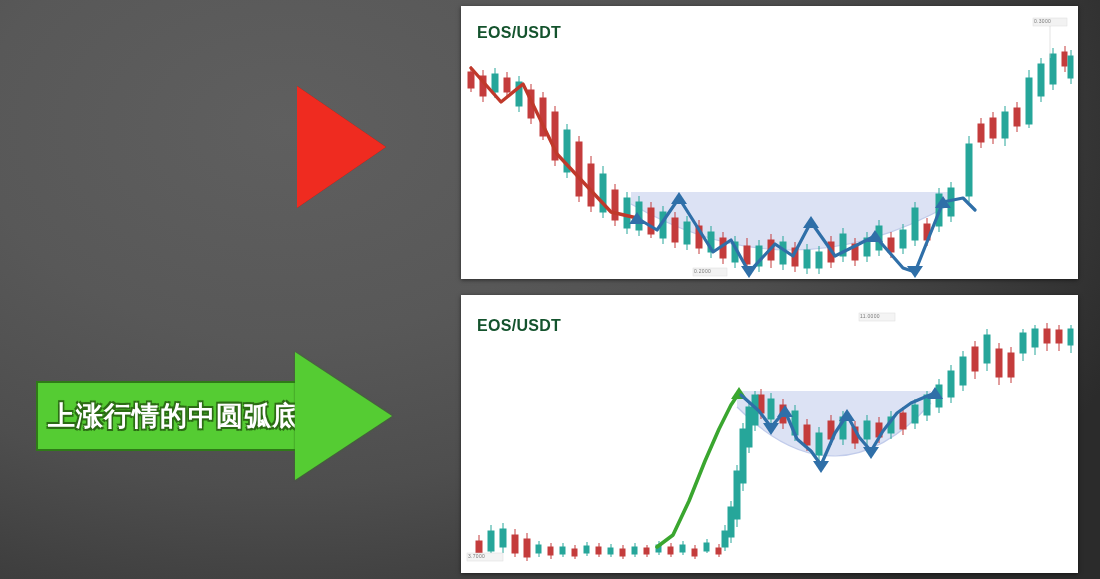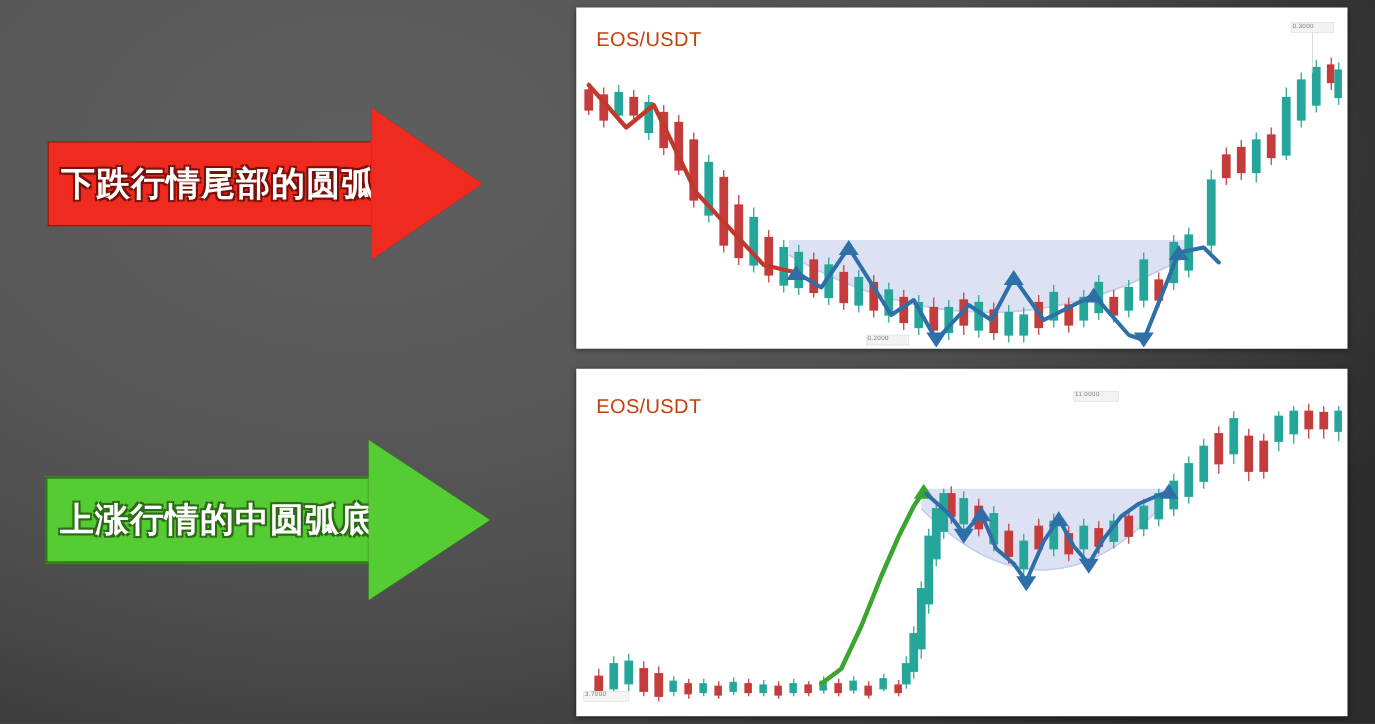--- a/index.html
+++ b/index.html
@@ -71,38 +71,35 @@
   .panel{
     position:absolute;background:#ffffff;
     box-shadow:0 1px 4px rgba(0,0,0,.55);
     overflow:hidden;
   }
   #panel-top{left:461px;top:6px;width:617px;height:273px;}
   #panel-bottom{left:461px;top:295px;width:617px;height:278px;}
   .panel svg{display:block;width:100%;height:100%;}
   .chart-title{
     position:absolute;left:16px;top:18px;
-    font-size:16px;font-weight:400;color:#c2410c;
+    font-size:16px;font-weight:700;color:#14532d;
     letter-spacing:.3px;
   }
   #panel-bottom .chart-title{top:22px;}
   .pricetag{
     position:absolute;font-size:5px;color:#7a7a7a;
     letter-spacing:.3px;white-space:nowrap;
   }
 </style>
 </head>
 <body>
 
 <div class="stage">
 
   <div class="arrow" id="arrow-down">
-    <div class="shaft">
-      <span class="label">下跌行情尾部的圆弧底</span>
-    </div>
     <div class="head"></div>
   </div>
 
   <div class="arrow" id="arrow-up">
     <div class="shaft">
       <span class="label">上涨行情的中圆弧底</span>
     </div>
     <div class="head"></div>
   </div>
 

